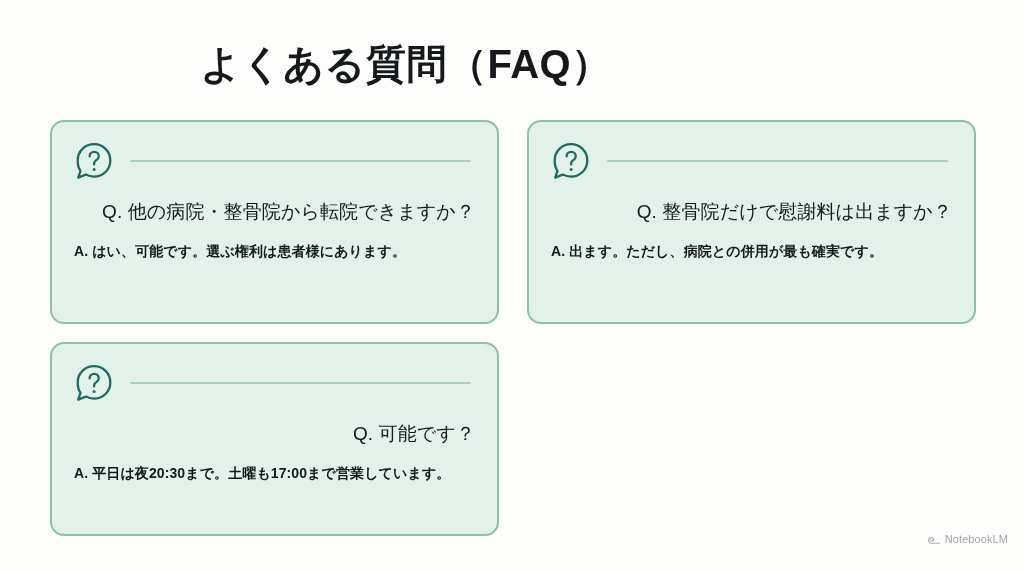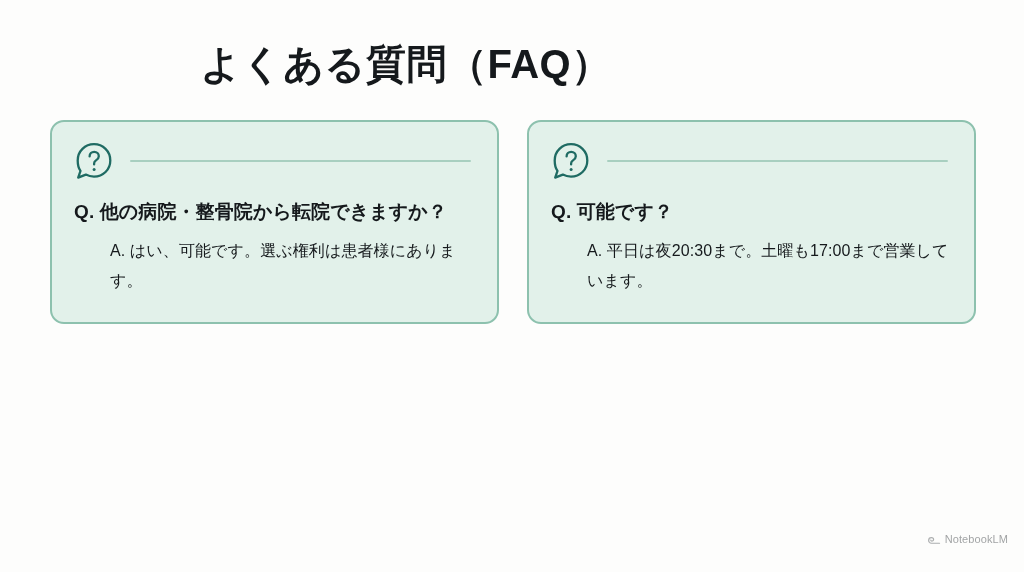--- a/index.html
+++ b/index.html
@@ -79,33 +79,33 @@
     background: #a8cfc0;
     margin-left: 16px;
     margin-right: 4px;
     border-radius: 1px;
   }
 
   .q-text {
     margin-top: 14px;
     font-size: 19px;
     line-height: 27px;
-    font-weight: 700;
+    font-weight: 400;
     color: #15191c;
     letter-spacing: 0.1px;
+    text-align: right;
   }
 
   .a-text {
     margin-top: 11px;
-    font-size: 16px;
+    font-size: 14px;
     line-height: 30px;
-    font-weight: 400;
+    font-weight: 700;
     color: #15191c;
     letter-spacing: 0.1px;
-    margin-left: 36px;
   }
 
   
   .watermark {
     position: absolute;
     right: 16px;
     bottom: 26px;
     display: flex;
     align-items: center;
     gap: 4px;
@@ -140,20 +140,32 @@
           <path d="M15.6 15.4c0-2.6 2.0-4.6 4.6-4.6s4.6 1.9 4.6 4.4c0 2.2-1.3 3.2-2.8 4.2-1.3 0.9-1.9 1.7-1.9 3.2v0.8" fill="none" stroke="#1f6b63" stroke-width="2.3" stroke-linecap="round"></path>
           <circle cx="20.1" cy="28.4" r="1.5" fill="#1f6b63"></circle>
         </svg>
         <div class="head-rule"></div>
       </div>
       <div class="q-text">Q. 他の病院・整骨院から転院できますか？</div>
       <div class="a-text">A. はい、可能です。選ぶ権利は患者様にあります。</div>
     </div>
 
 
+    <div class="faq-card">
+      <div class="card-head">
+        <svg class="qmark-icon" viewBox="0 0 40 40">
+          <path d="M20 3.2c9.0 0 16.3 6.9 16.3 16.2 0 9.3-7.3 16.2-16.3 16.2-3.0 0-5.8-0.7-8.2-2.0l-7.6 3.0 2.3-6.7C4.3 26.9 3.7 23.5 3.7 19.4 3.7 10.1 11.0 3.2 20 3.2z" fill="none" stroke="#1f6b63" stroke-width="2.3" stroke-linejoin="round"></path>
+          <path d="M15.6 15.4c0-2.6 2.0-4.6 4.6-4.6s4.6 1.9 4.6 4.4c0 2.2-1.3 3.2-2.8 4.2-1.3 0.9-1.9 1.7-1.9 3.2v0.8" fill="none" stroke="#1f6b63" stroke-width="2.3" stroke-linecap="round"></path>
+          <circle cx="20.1" cy="28.4" r="1.5" fill="#1f6b63"></circle>
+        </svg>
+        <div class="head-rule"></div>
+      </div>
+      <div class="q-text">Q. 整骨院だけで慰謝料は出ますか？</div>
+      <div class="a-text">A. 出ます。ただし、病院との併用が最も確実です。</div>
+    </div>
 
     <div class="faq-card">
       <div class="card-head">
         <svg class="qmark-icon" viewBox="0 0 40 40">
           <path d="M20 3.2c9.0 0 16.3 6.9 16.3 16.2 0 9.3-7.3 16.2-16.3 16.2-3.0 0-5.8-0.7-8.2-2.0l-7.6 3.0 2.3-6.7C4.3 26.9 3.7 23.5 3.7 19.4 3.7 10.1 11.0 3.2 20 3.2z" fill="none" stroke="#1f6b63" stroke-width="2.3" stroke-linejoin="round"></path>
           <path d="M15.6 15.4c0-2.6 2.0-4.6 4.6-4.6s4.6 1.9 4.6 4.4c0 2.2-1.3 3.2-2.8 4.2-1.3 0.9-1.9 1.7-1.9 3.2v0.8" fill="none" stroke="#1f6b63" stroke-width="2.3" stroke-linecap="round"></path>
           <circle cx="20.1" cy="28.4" r="1.5" fill="#1f6b63"></circle>
         </svg>
         <div class="head-rule"></div>
       </div>

